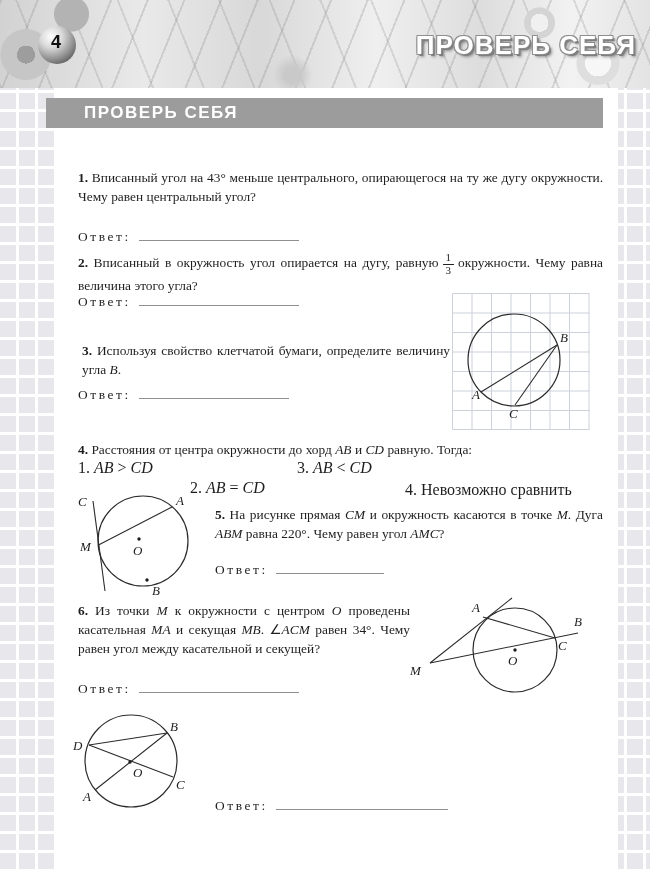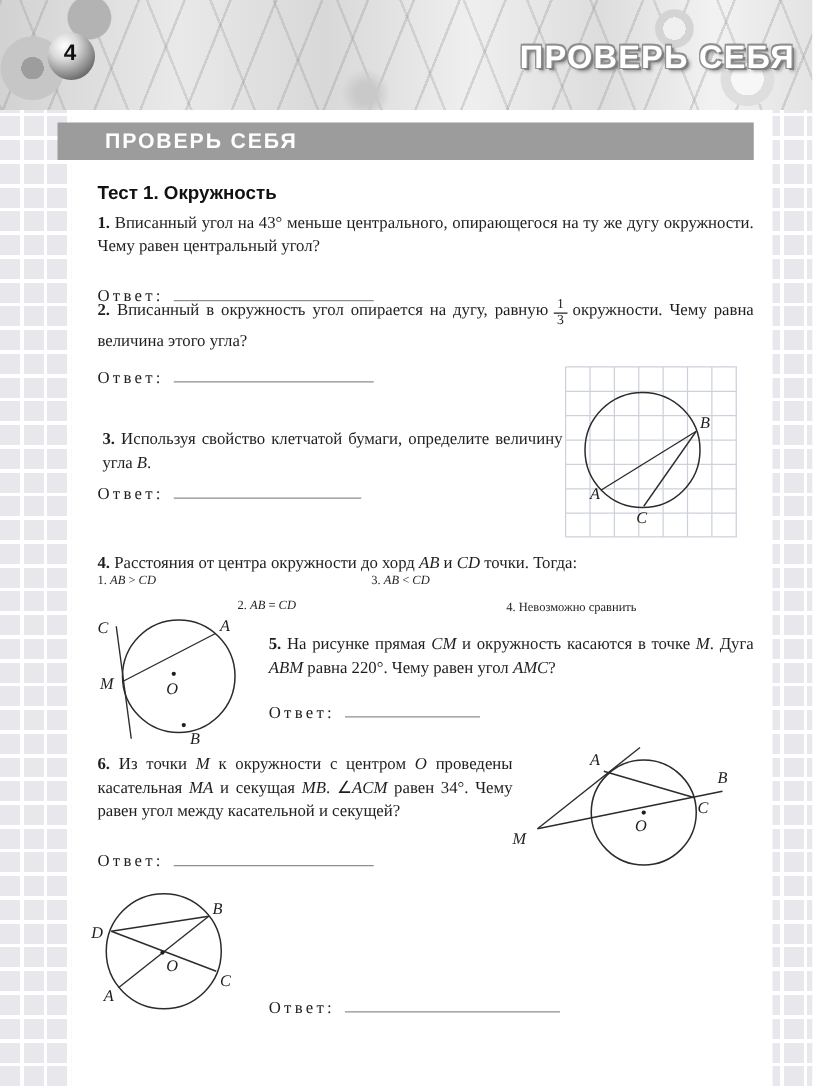--- a/index.html
+++ b/index.html
@@ -37,48 +37,47 @@
   .para{position:absolute;text-align:justify;font-size:13.4px;line-height:19px;}
   .bd{font-weight:700;}
   .it{font-style:italic;}
   .answer{position:absolute;font-size:13.4px;white-space:nowrap;}
   .alabel{letter-spacing:2.6px;}
   .blank{display:inline-block;height:13px;border-bottom:1px solid #8f8f8f;margin-left:8px;}
   .frac{display:inline-block;text-align:center;vertical-align:-7px;line-height:1.05;
     font-size:11px;margin:0 4px;}
   .fnum{display:block;border-bottom:1px solid #222;padding:0 3px;}
   .fden{display:block;padding:0 3px;}
-  .opt{position:absolute;font-size:10px;white-space:nowrap;}
+  .opt{position:absolute;font-size:16px;white-space:nowrap;}
   svg{position:absolute;overflow:visible;}
   svg text{font-family:"Liberation Serif",serif;font-style:italic;font-size:13px;fill:#1e1e1e;}
 </style>
 </head>
 <body>
 
 <div class="canvas">
 
   <div class="panel"></div>
 
   <div class="collage"></div>
   <div class="ball">
     <span>4</span>
   </div>
   <div class="otitle">ПРОВЕРЬ СЕБЯ</div>
   <div class="banner">
     <span>ПРОВЕРЬ СЕБЯ</span>
   </div>
 
-  <div class="ttitle">Тест 1. Окружность</div>
 
   <div class="para" style="left:78px;top:168px;width:525px;"><span class="bd">1. </span><span>Вписанный угол на 43° меньше центрального, опирающегося на ту же дугу окружности. Чему равен центральный угол?</span></div>
   <div class="answer" style="left:78px;top:227px;">
     <span class="alabel">Ответ:</span><span class="blank" style="width:160px;"></span>
   </div>
 
-  <div class="para" style="left:78px;top:238px;width:525px;">
+  <div class="para" style="left:78px;top:252px;width:525px;">
     <span><span class="bd">2. </span><span>Вписанный в окружность угол опирается на дугу, равную</span></span><span class="frac"><span class="fnum">1</span><span class="fden">3</span></span><span><span>окружности. Чему равна величина этого угла?</span></span>
   </div>
   <div class="answer" style="left:78px;top:292px;">
     <span class="alabel">Ответ:</span><span class="blank" style="width:160px;"></span>
   </div>
 
   <svg style="left:452px;top:293px;" width="138" height="137">
     <g stroke="#ccd1dc" stroke-width="1">
       <line x1="0.5" y1="0.5" x2="0.5" y2="136.5"></line>
         <line x1="20" y1="0.5" x2="20" y2="136.5"></line>
@@ -103,21 +102,21 @@
     <text x="20" y="106">A</text>
     <text x="108" y="49">B</text>
     <text x="57" y="125">C</text>
   </svg>
 
   <div class="para" style="left:82px;top:341px;width:368px;"><span class="bd">3. </span><span>Используя свойство клетчатой бумаги, определите величину угла </span><span class="it">B</span><span>.</span></div>
   <div class="answer" style="left:78px;top:385px;">
     <span class="alabel">Ответ:</span><span class="blank" style="width:150px;"></span>
   </div>
 
-  <div class="para" style="left:78px;top:440px;width:525px;"><span class="bd">4. </span><span>Расстояния от центра окружности до хорд </span><span class="it">AB</span><span> и </span><span class="it">CD</span><span> точки. Тогда:</span></div>
+  <div class="para" style="left:78px;top:440px;width:525px;"><span class="bd">4. </span><span>Расстояния от центра окружности до хорд </span><span class="it">AB</span><span> и </span><span class="it">CD</span><span> равную. Тогда:</span></div>
   <div class="opt" style="left:78px;top:459px;"><span>1. </span><span class="it">AB</span><span> &gt; </span><span class="it">CD</span></div>
   <div class="opt" style="left:190px;top:459px;margin-top:20px;"><span>2. </span><span class="it">AB</span><span> = </span><span class="it">CD</span></div>
   <div class="opt" style="left:297px;top:459px;"><span>3. </span><span class="it">AB</span><span> &lt; </span><span class="it">CD</span></div>
   <div class="opt" style="left:405px;top:481px;"><span>4. Невозможно сравнить</span></div>
 
   <svg style="left:62px;top:488px;" width="140" height="114">
     <circle cx="81" cy="53" r="45" fill="none" stroke="#2b2b2b" stroke-width="1.2"></circle>
     <line x1="31" y1="13" x2="43" y2="103" stroke="#2b2b2b" stroke-width="1.1"></line>
     <line x1="36.5" y1="57" x2="110" y2="19" stroke="#2b2b2b" stroke-width="1.1"></line>
     <circle cx="77" cy="51" r="1.7" fill="#1e1e1e"></circle>

